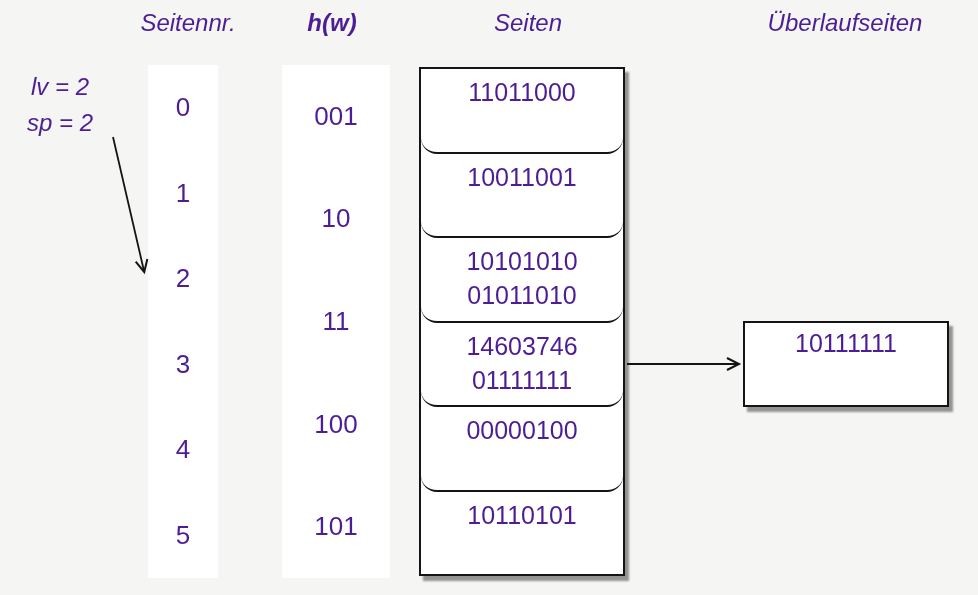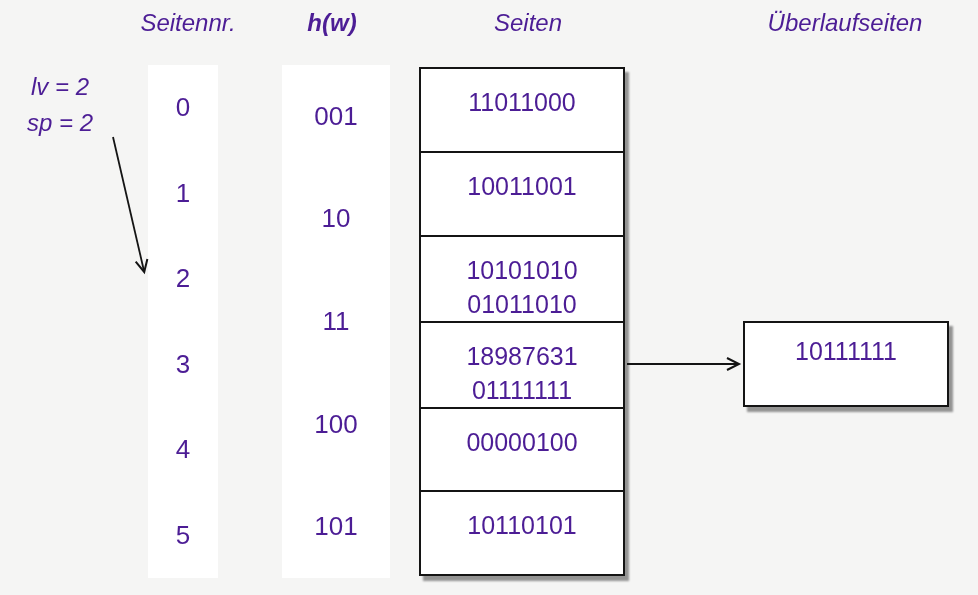--- a/index.html
+++ b/index.html
@@ -70,41 +70,42 @@
     background: #ffffff;
     border: 2px solid #141414;
     box-shadow: 4px 5px 2px rgba(0,0,0,0.40);
     display: flex;
     flex-direction: column;
   }
   .page-row {
     flex: 1;
     border-bottom: 2px solid #141414;
     text-align: center;
-    padding-top: 16px;
+    padding-top: 6px;
     font-size: 25px;
     line-height: 34px;
     box-sizing: border-box;
+    border-radius: 16px;
   }
   .page-row:last-child { border-bottom: none; }
   .rec { display: block; }
 
   
   .overflow-box {
     position: absolute;
     left: 743px;
     top: 321px;
     width: 206px;
     height: 86px;
     box-sizing: border-box;
     background: #ffffff;
     border: 2px solid #141414;
     box-shadow: 4px 5px 2px rgba(0,0,0,0.40);
     text-align: center;
-    padding-top: 11px;
+    padding-top: 3px;
     font-size: 25px;
     line-height: 34px;
   }
 
   svg.arrows {
     position: absolute;
     left: 0;
     top: 0;
     width: 978px;
     height: 595px;
@@ -150,21 +151,21 @@
     </div>
     <div class="page-row">
       <span class="rec">10011001</span>
       <span class="rec"></span>
     </div>
     <div class="page-row">
       <span class="rec">10101010</span>
       <span class="rec">01011010</span>
     </div>
     <div class="page-row">
-      <span class="rec">18987631</span>
+      <span class="rec">14603746</span>
       <span class="rec">01111111</span>
     </div>
     <div class="page-row">
       <span class="rec">00000100</span>
       <span class="rec"></span>
     </div>
     <div class="page-row">
       <span class="rec">10110101</span>
     </div>
   </div>

